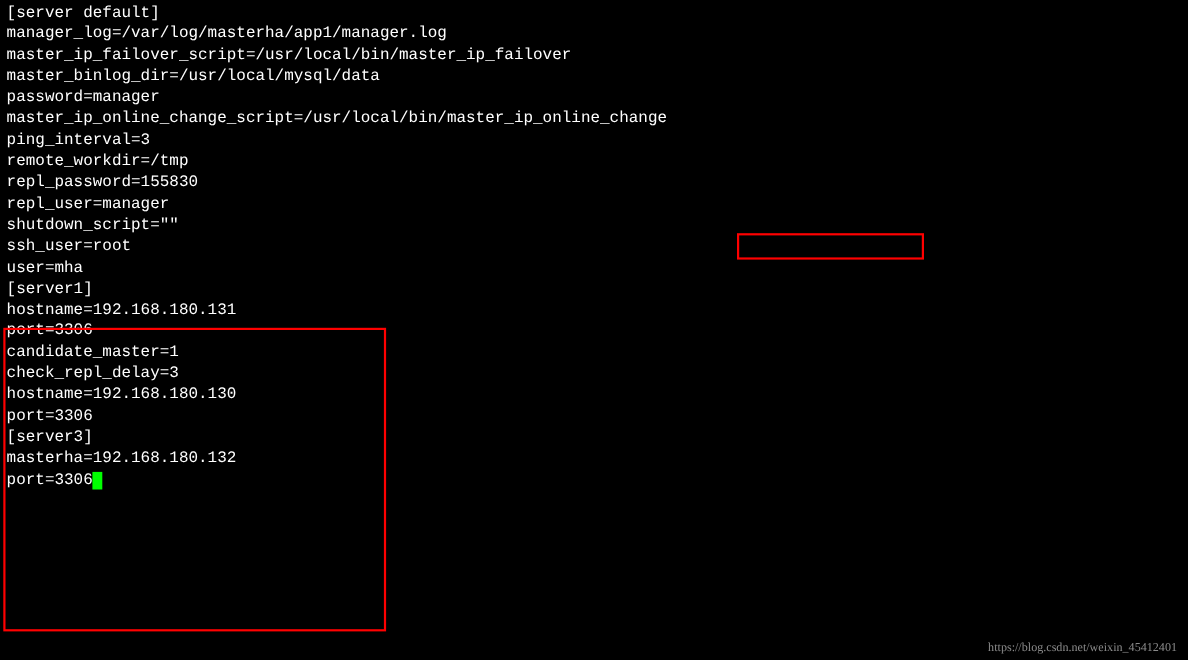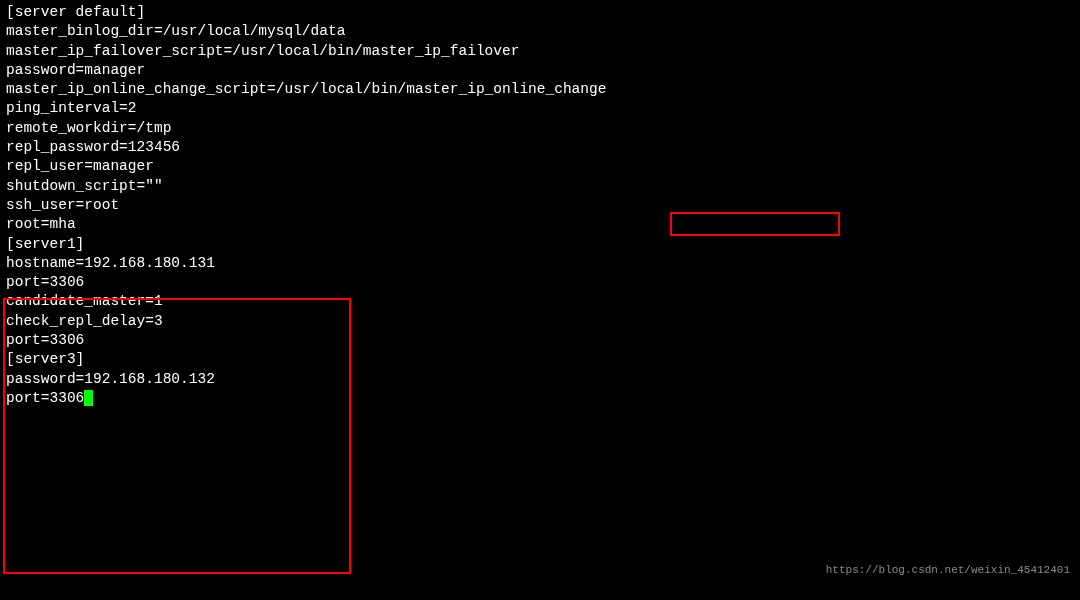--- a/index.html
+++ b/index.html
@@ -36,52 +36,54 @@
     .cursor {
       display: inline-block;
       width: 9px;
       height: 16px;
       background: #00ff00;
       vertical-align: text-bottom;
     }
     .watermark {
       position: absolute;
       right: 10px;
-      bottom: 20px;
+      bottom: 1px;
       color: #8a8a8a;
       font-size: 11px;
-      font-family: Liberation Mono, monospace;
+      font-family: Liberation Serif, serif;
     }
   </style>
 </head>
 <body>
 
 <div>
   <div class="term-line">[server default]</div>
+  <div class="term-line">manager_log=/var/log/masterha/app1/manager.log</div>
+  <div class="term-line">master_ip_failover_script=/usr/local/bin/master_ip_failover</div>
   <div class="term-line">master_binlog_dir=/usr/local/mysql/data</div>
-  <div class="term-line">master_ip_failover_script=/usr/local/bin/master_ip_failover</div>
   <div class="term-line">password=manager</div>
   <div class="term-line">master_ip_online_change_script=/usr/local/bin/master_ip_online_change</div>
-  <div class="term-line">ping_interval=2</div>
+  <div class="term-line">ping_interval=3</div>
   <div class="term-line">remote_workdir=/tmp</div>
-  <div class="term-line">repl_password=123456</div>
+  <div class="term-line">repl_password=155830</div>
   <div class="term-line">repl_user=manager</div>
   <div class="term-line">shutdown_script=""</div>
   <div class="term-line">ssh_user=root</div>
-  <div class="term-line">root=mha</div>
+  <div class="term-line">user=mha</div>
   <div class="term-line"></div>
   <div class="term-line">[server1]</div>
   <div class="term-line">hostname=192.168.180.131</div>
   <div class="term-line">port=3306</div>
   <div class="term-line"></div>
   <div class="term-line">candidate_master=1</div>
   <div class="term-line">check_repl_delay=3</div>
+  <div class="term-line">hostname=192.168.180.130</div>
   <div class="term-line">port=3306</div>
   <div class="term-line"></div>
   <div class="term-line">[server3]</div>
-  <div class="term-line">password=192.168.180.132</div>
+  <div class="term-line">masterha=192.168.180.132</div>
   <div class="term-line"><span>port=3306</span><span class="cursor"></span></div>
 </div>
 
 <div class="highlight-box-red box-ip"></div>
 <div class="highlight-box-red box-servers"></div>
 
 <div class="watermark">https://blog.csdn.net/weixin_45412401</div>
 
 </body></html>

